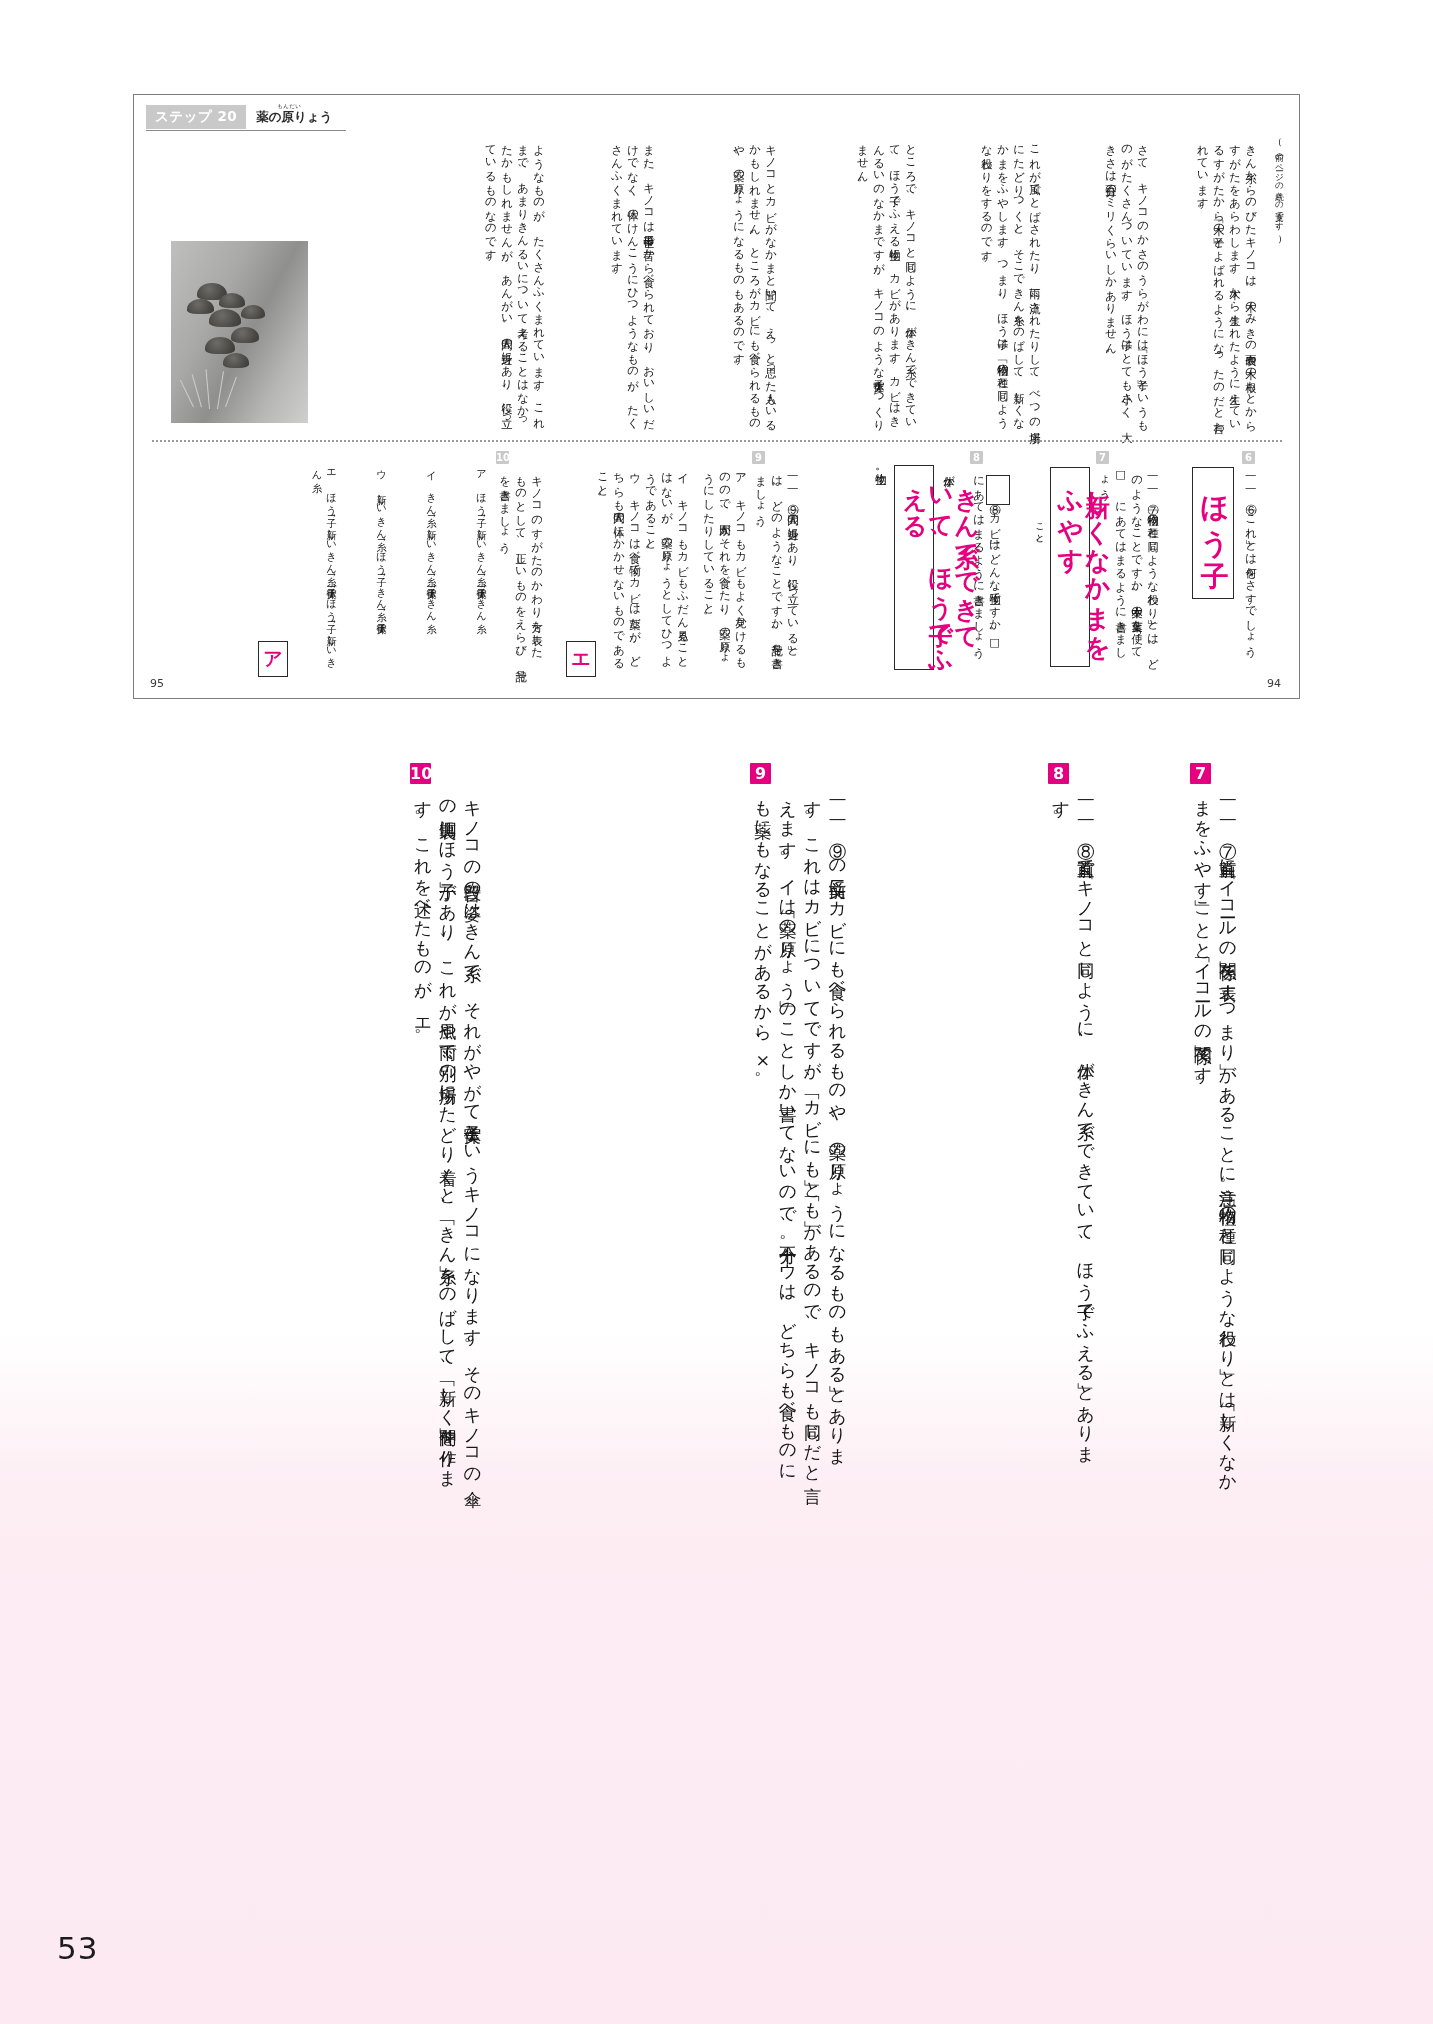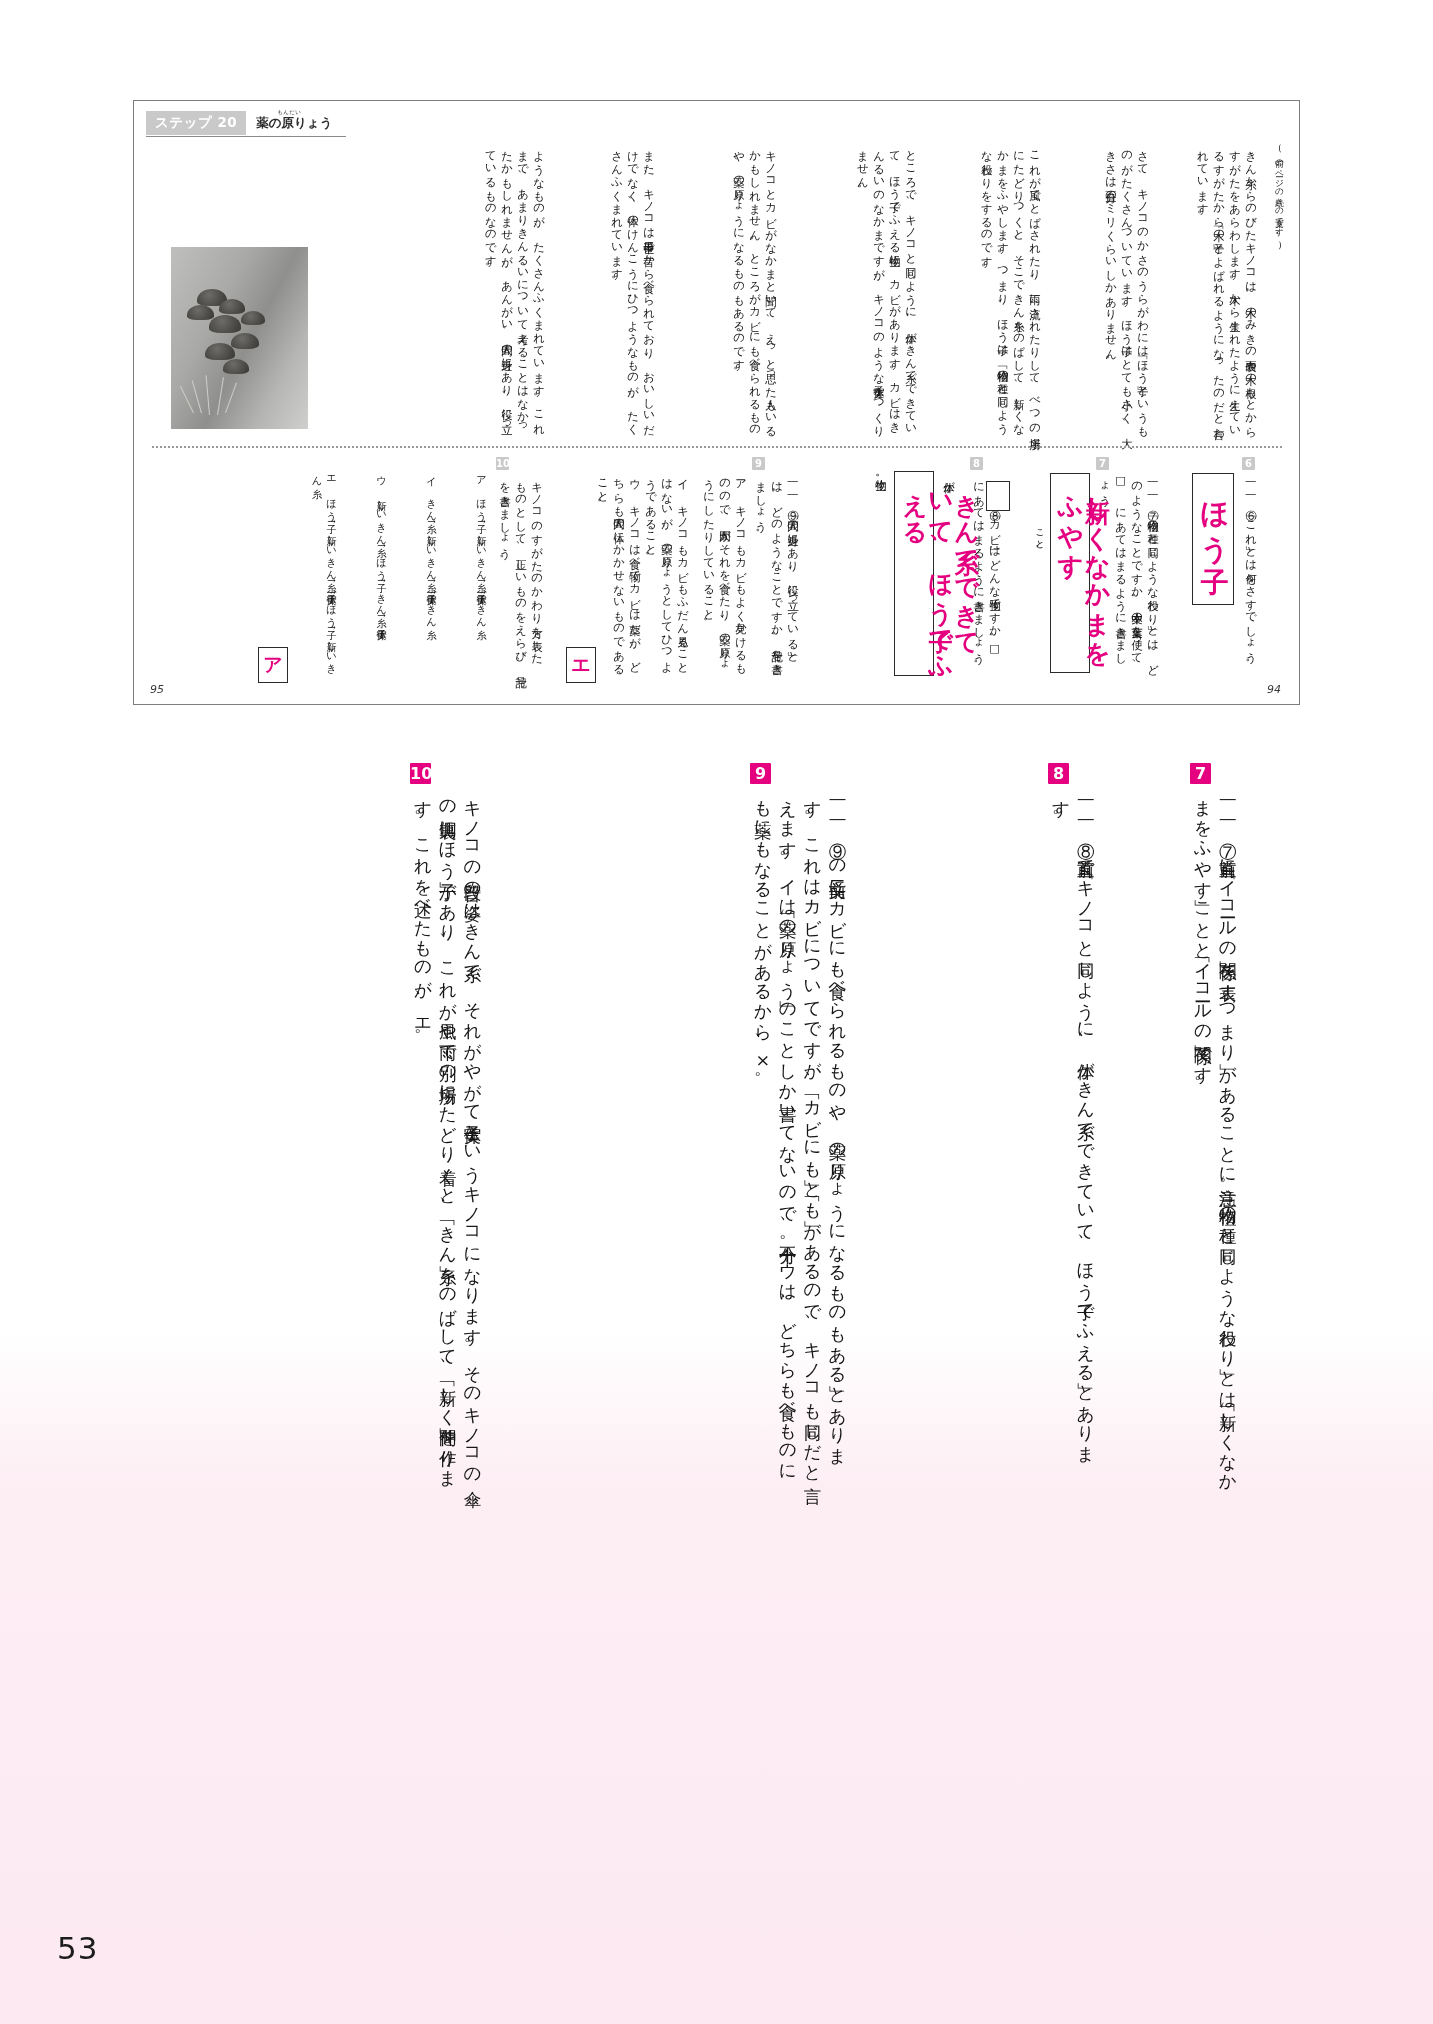--- a/index.html
+++ b/index.html
@@ -18,21 +18,21 @@
     left: 0; bottom: 0;
     width: 1433px; height: 690px;
     background: linear-gradient(to bottom, #ffffff 0%, #fdeef4 22%, #fce9f1 100%);
     z-index: 0;
   }
   #page-root { position: absolute; inset: 0; z-index: 2; }
 
   
   #textbook-box {
     position: absolute;
-    left: 133px; top: 100px;
+    left: 133px; top: 94px;
     width: 1167px; height: 605px;
     border: 1.5px solid #7d7d7d;
     background: #ffffff;
     box-sizing: border-box;
   }
   .vtext {
     writing-mode: vertical-rl;
     text-orientation: upright;
     font-family: "DejaVu Serif", "Liberation Serif", serif;
     line-height: 1.42;
@@ -181,21 +181,20 @@
     transform-origin: bottom center;
   }
 
   
   .folio {
     position: absolute;
     bottom: 8px;
     font-family: "DejaVu Sans", "Liberation Sans", sans-serif;
     font-size: 11px;
     color: #3a3a3a;
-    font-style: italic;
   }
   #folio-left { left: 16px; }
   #folio-right { right: 18px; }
 
   
   #explanation {
     position: absolute;
     left: 120px; top: 760px;
     width: 1190px; height: 760px;
   }

